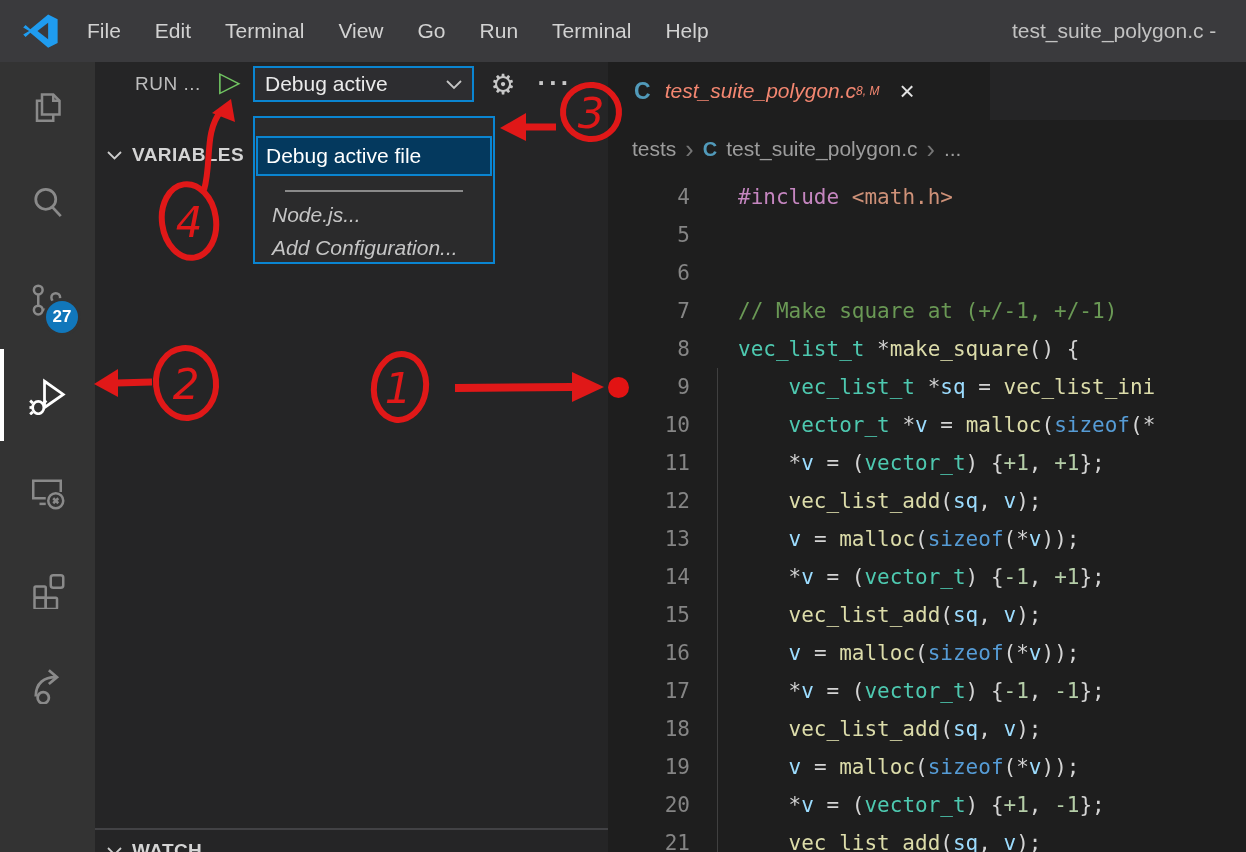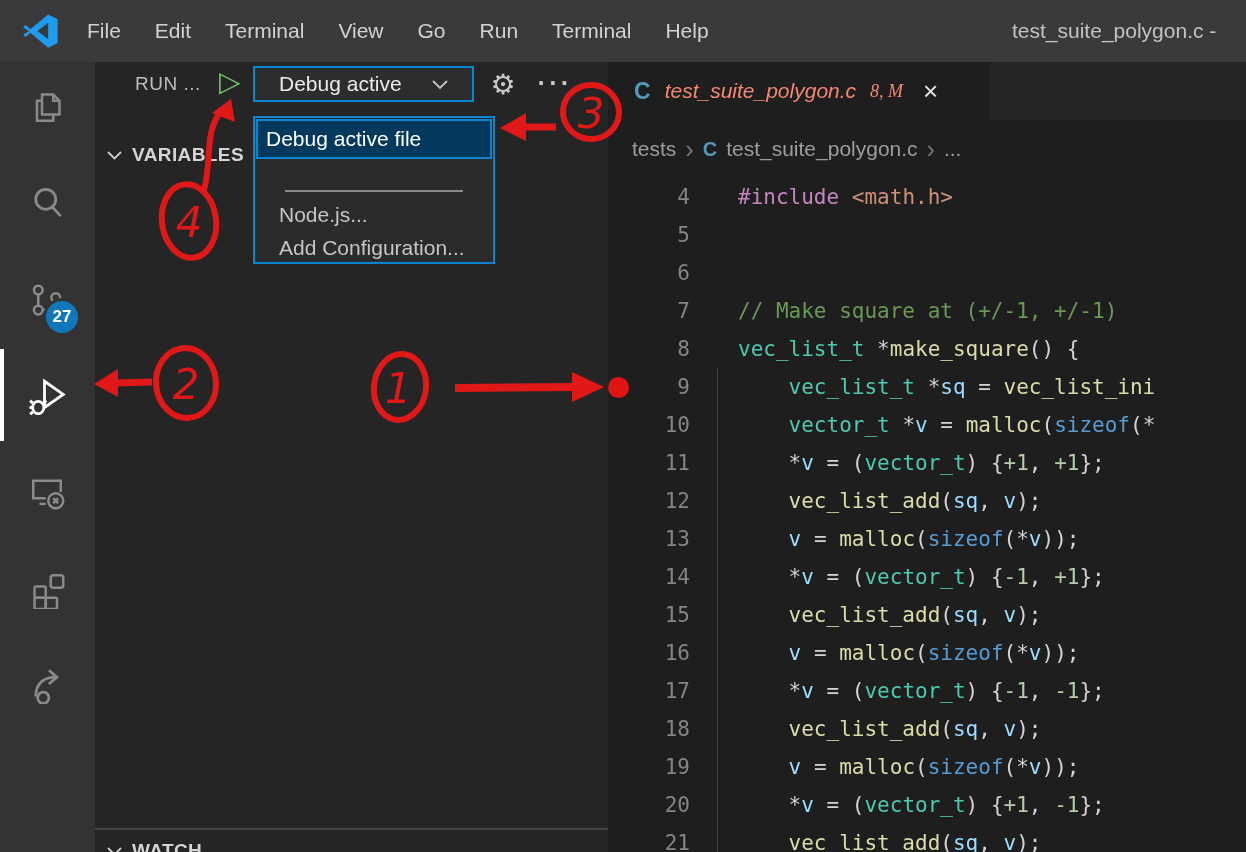--- a/index.html
+++ b/index.html
@@ -19,43 +19,43 @@
   .activitybar { position:absolute; left:0; top:62px; width:95px; height:790px; background:#333333; }
   .ab-item { position:absolute; left:23px; width:48px; height:48px; display:flex; align-items:center; justify-content:center; }
   .ab-item svg { width:40px; height:40px; }
   .active-indicator { position:absolute; left:0; top:287px; width:4px; height:92px; background:#ffffff; }
   .scm-badge { position:absolute; left:46px; top:239px; width:32px; height:32px; border-radius:16px; background:var(--badge-blue); color:#fff; font-size:17px; font-weight:bold; display:flex; align-items:center; justify-content:center; box-shadow:0 0 0 3px #333333;text-align:center; }
   
   .sidebar { position:absolute; left:95px; top:62px; width:513px; height:790px; background:#252526; }
   .sb-header { position:absolute; left:0; top:0; width:513px; height:44px; display:flex; align-items:center; }
   .panel-title { position:absolute; left:40px; font-size:19px; color:#bdbdbd; letter-spacing:.5px; }
   .play-btn { position:absolute; left:124px; top:-2px; font-size:28px; color:var(--play-green); line-height:44px; cursor:pointer; }
-  .cfg-dropdown { position:absolute; left:158px; top:4px; width:221px; height:36px; background:#2d2d30; border:2px solid var(--accent-blue); display:flex; align-items:center; padding:0 24px; cursor:pointer; }
+  .cfg-dropdown { position:absolute; left:158px; top:4px; width:221px; height:36px; background:#2d2d30; border:2px solid var(--accent-blue); display:flex; align-items:center; padding:0 10px; cursor:pointer; }
   .cfg-dropdown .val { font-size:21px; color:#eaeaea; flex:1; white-space:nowrap; overflow:hidden; }
   .gear-btn { position:absolute; left:390px; top:0; width:36px; height:44px; font-size:28px; color:#c8c8c8; text-align:center; line-height:46px; cursor:pointer; }
   .dots-btn { position:absolute; left:438px; top:0; width:44px; height:44px; font-size:26px; font-weight:bold; letter-spacing:3px; color:#c8c8c8; text-align:center; line-height:42px; cursor:pointer; }
   
   .cfg-menu { position:absolute; left:158px; top:54px; width:242px; height:148px; background:#2b2b2c; border:2px solid var(--accent-blue); z-index:6; }
-  .cfg-menu .sel { position:absolute; left:1px; top:1px; right:1px; height:40px; background:var(--selection-blue); border:2px solid var(--accent-blue); color:#fff; font-size:21px; display:flex; align-items:center; padding-left:8px; cursor:pointer; }
+  .cfg-menu .sel { position:absolute; left:1px; top:18px; right:1px; height:40px; background:var(--selection-blue); border:2px solid var(--accent-blue); color:#fff; font-size:21px; display:flex; align-items:center; padding-left:8px; cursor:pointer; }
   .cfg-menu .sep { position:absolute; left:30px; right:30px; top:72px; height:2px; background:#8a8a8a; }
   .cfg-menu .mi1 { position:absolute; left:1px; right:1px; top:80px; height:33px; }
   .cfg-menu .mi2 { position:absolute; left:1px; right:1px; top:113px; height:33px; }
-  .cfg-menu .mi1,.cfg-menu .mi2 { color:#c5c5c5; font-size:21px; display:flex; align-items:center; padding-left:23px; cursor:pointer; }
+  .cfg-menu .mi1,.cfg-menu .mi2 { color:#c5c5c5; font-size:21px; display:flex; align-items:center; padding-left:16px; cursor:pointer;font-style:italic; }
   .section-hdr { position:absolute; left:0; width:513px; height:30px; display:flex; align-items:center; gap:10px; padding-left:12px; cursor:pointer; }
   .section-hdr .lbl { font-size:19px; font-weight:bold; color:#d4d4d4; letter-spacing:.4px; }
   .vars-hdr { top:78px; }
   .watch-div { position:absolute; left:0; top:766px; width:513px; height:2px; background:#424245; }
   .watch-hdr { top:774px; }
   
   .editor { position:absolute; left:608px; top:62px; width:638px; height:790px; background:#1e1e1e; overflow:hidden; }
   .tabbar { position:absolute; left:0; top:0; width:638px; height:58px; background:#252526; }
   .tab { position:absolute; left:0; top:0; width:382px; height:58px; background:#1e1e1e; display:flex; align-items:center; padding-left:26px; cursor:pointer; }
   .c-icon { font-weight:bold; color:#519aba; font-size:23px; }
   .tab-name { font-style:italic; color:var(--error-red); font-size:21px; margin-left:14px; }
-  .tab-badge { font-style:italic; color:var(--error-red); font-size:18px; margin-left:14px;font-family:Liberation Serif, serif; }
+  .tab-badge { font-style:italic; color:var(--error-red); font-size:12px; margin-left:0; }
   .tab-close { color:#e3e3e3; font-size:26px; margin-left:20px; line-height:20px; cursor:pointer; }
   .breadcrumbs { position:absolute; left:0; top:58px; width:638px; height:58px; display:flex; align-items:center; padding-left:24px; gap:9px; font-size:21px; color:#9d9d9d; }
   .bc-sep { color:#767676; font-size:25px; }
   .bc-cicon { font-size:20px; }
   .code-area { position:absolute; left:0; top:116px; width:638px; height:674px; overflow:hidden; font-family:"DejaVu Sans Mono", monospace; font-size:21px; }
   .code-row { display:flex; height:38px; line-height:38px; white-space:pre; }
   .code-row .ln { width:82px; text-align:right; color:#858585; flex:none; cursor:pointer; }
   .code-row .ltext { margin-left:48px; cursor:text; }
   .indent-guide { position:absolute; left:109px; top:306px; height:484px; width:1px; background:#404040; }
   .bp-dot { position:absolute; left:0; top:315px; width:21px; height:21px; border-radius:50%; background:var(--breakpoint-red); cursor:pointer; }

